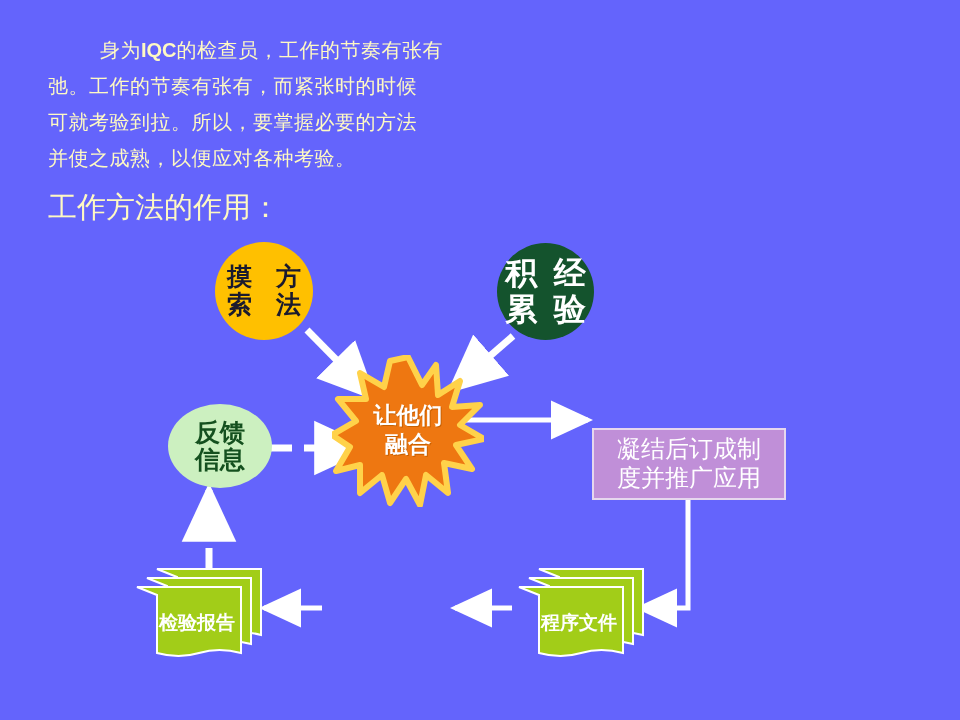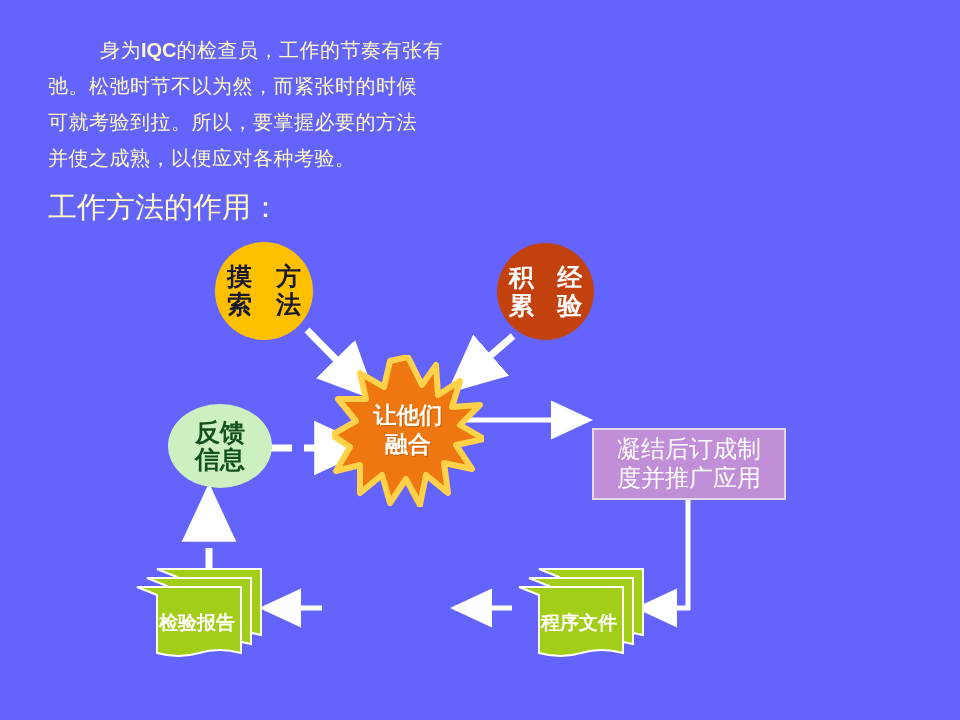--- a/index.html
+++ b/index.html
@@ -92,23 +92,23 @@
     color: #1A1A2E;
     font-size: 25px;
     font-weight: bold;
     font-family: "Liberation Serif", "DejaVu Serif", serif;
   }
   #node-experience {
     left: 497px;
     top: 243px;
     width: 97px;
     height: 97px;
-    background: #c2410c;
+    background: #14532d;
     color: #FFFFFF;
-    font-size: 25px;
+    font-size: 32px;
     font-weight: bold;
     font-family: "Liberation Serif", "DejaVu Serif", serif;
   }
 
   
   #node-feedback {
     position: absolute;
     left: 168px;
     top: 404px;
     width: 104px;
@@ -214,21 +214,21 @@
   #node-doc-guide .doc-label   { transform: translate(-4px, 12px); }
   #node-doc-process .doc-label { transform: translate(-2px, 12px); }
 </style>
 </head>
 <body>
 
 <div id="slide">
 
   <div id="header-text">
     <div class="para-line"><span class="indent"></span><span>身为</span><span class="iqc-bold">IQC</span><span>的检查员，工作的节奏有张有</span></div>
-    <div class="para-line">弛。松弛时节不以为然，而紧张时的时候</div>
+    <div class="para-line">弛。工作的节奏有张有，而紧张时的时候</div>
     <div class="para-line">可就考验到拉。所以，要掌握必要的方法</div>
     <div class="para-line">并使之成熟，以便应对各种考验。</div>
   </div>
 
   <div id="subtitle-line">工作方法的作用：</div>
 
   <div id="diagram">
 
     <svg id="connector-layer" width="960" height="720" viewBox="0 0 960 720">
       <defs>

